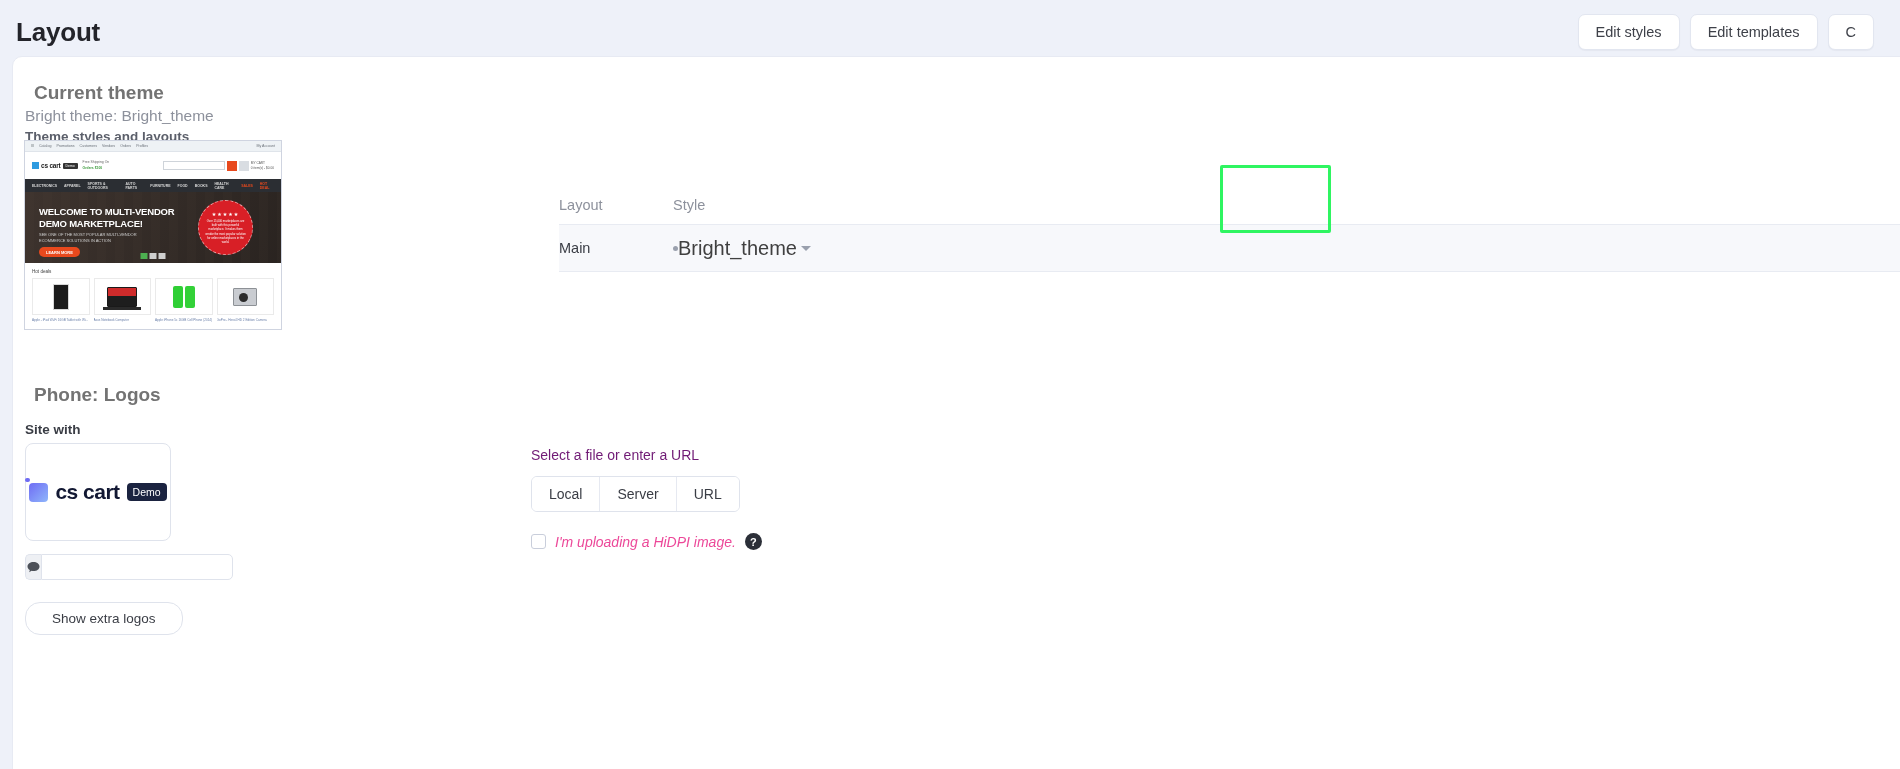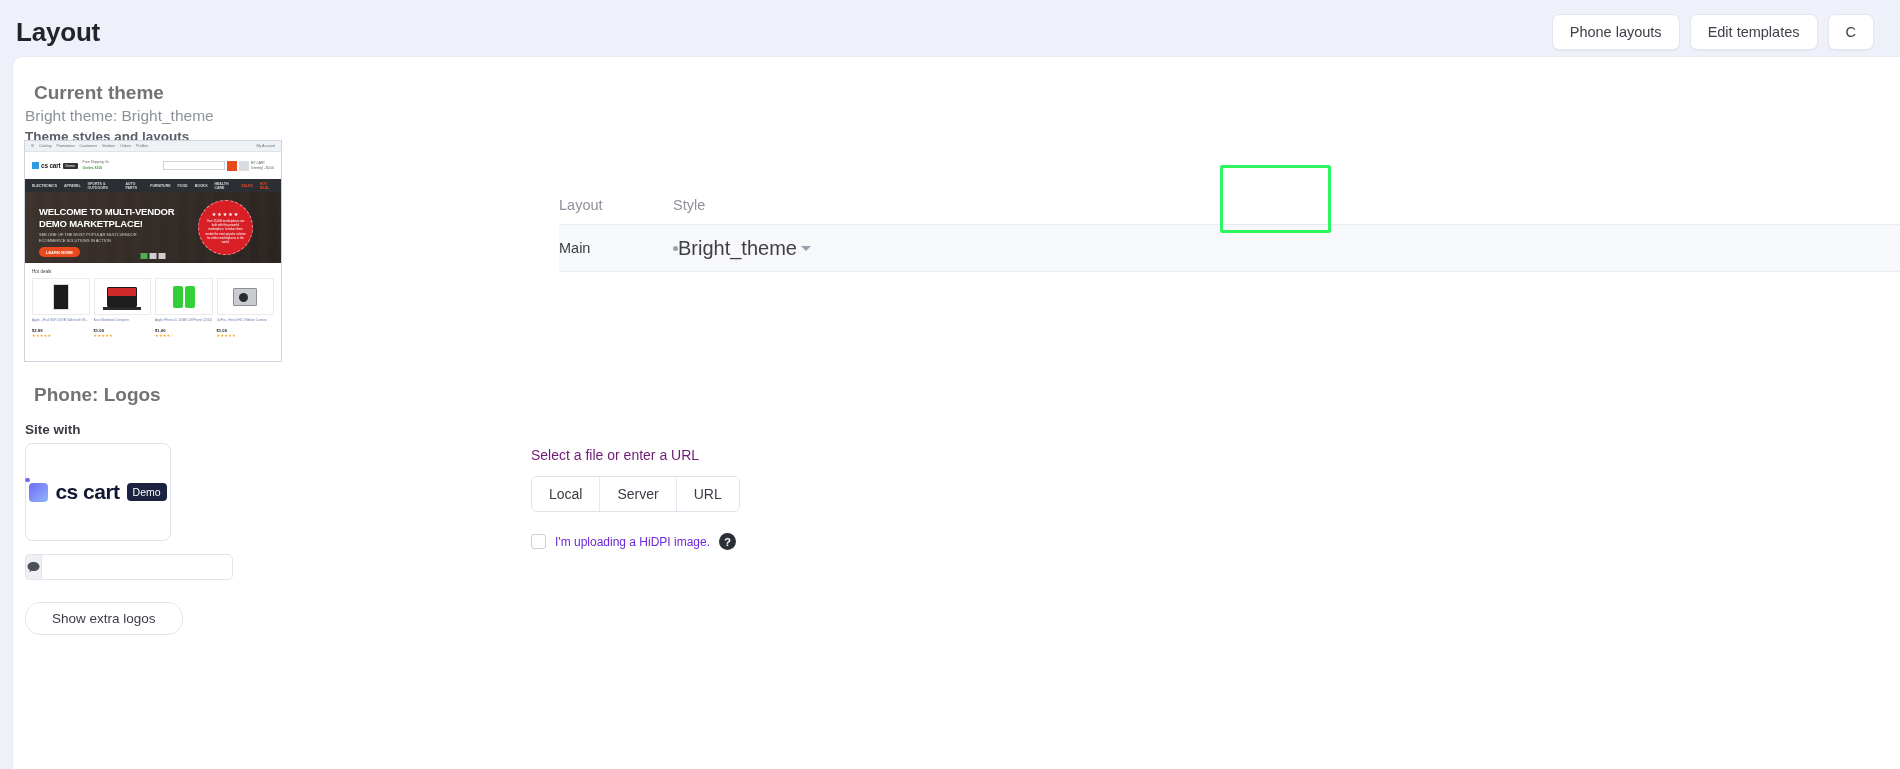--- a/index.html
+++ b/index.html
@@ -77,21 +77,21 @@
     position: absolute; left: 12px; top: 72px;
     font-size: 13.5px;
     color: #5b5f6a;
     font-weight: bold;
   }
 
   
   .thumb {
     position: absolute;
     left: 11px; top: 83px;
-    width: 258px; height: 222px;
+    width: 258px; height: 190px;
     background: #ffffff;
     border: 1px solid #cfd4e0;
     overflow: hidden;
   }
   .thumb-topbar {
     height: 11px; background: #eef2f5;
     border-bottom: 1px solid #dfe4ea;
     display: flex; align-items: center;
     padding: 0 6px;
     font-size: 3.6px; color: #6b7179; gap: 5px;
@@ -331,35 +331,35 @@
     margin-top: 21px;
     display: flex; align-items: center; gap: 9px;
   }
   .cbox {
     width: 15px; height: 15px;
     border: 1px solid #c9cedb;
     border-radius: 3px;
     background: #fff;
     display:inline-block;
   }
-  .hidpi-text { font-size: 12px; color: #6d28d9; }
+  .hidpi-text { font-size: 14px; color: #ec4899; font-style: italic; }
   .help-badge {
     width: 17px; height: 17px; border-radius: 50%;
     background: #2b2f38; color: #fff;
     font-size: 11px; font-weight: bold;
     display:flex; align-items:center; justify-content:center;
   }
 </style>
 </head>
 <body>
 
 <div class="page-header">
   <div class="page-title">Layout</div>
   <div class="header-actions">
-    <button class="btn-white">Phone layouts</button>
+    <button class="btn-white">Edit styles</button>
     <button class="btn-white">Edit templates</button>
     <button class="btn-white">C</button>
   </div>
 </div>
 
 <div class="card">
 
   <div class="current-theme-wrap">
     <div class="section-title ct-title">Current theme</div>
     <div class="ct-subtitle">Bright theme: Bright_theme</div>

